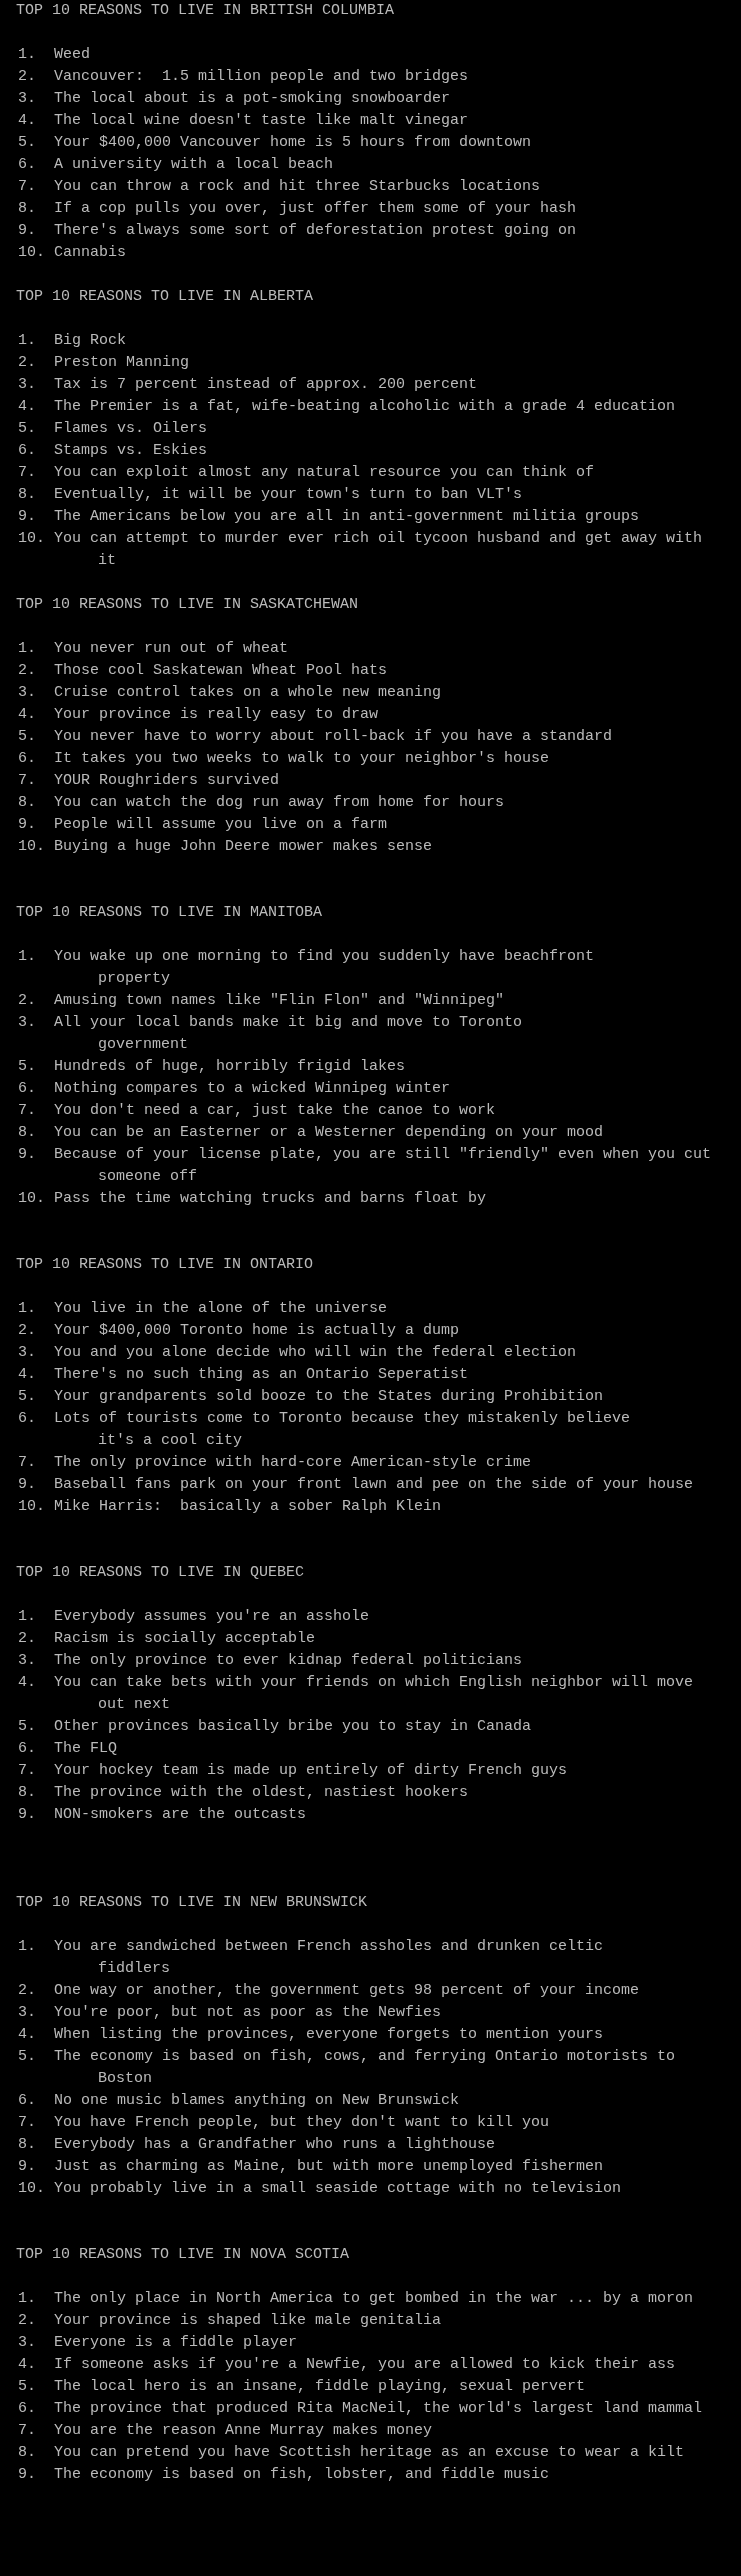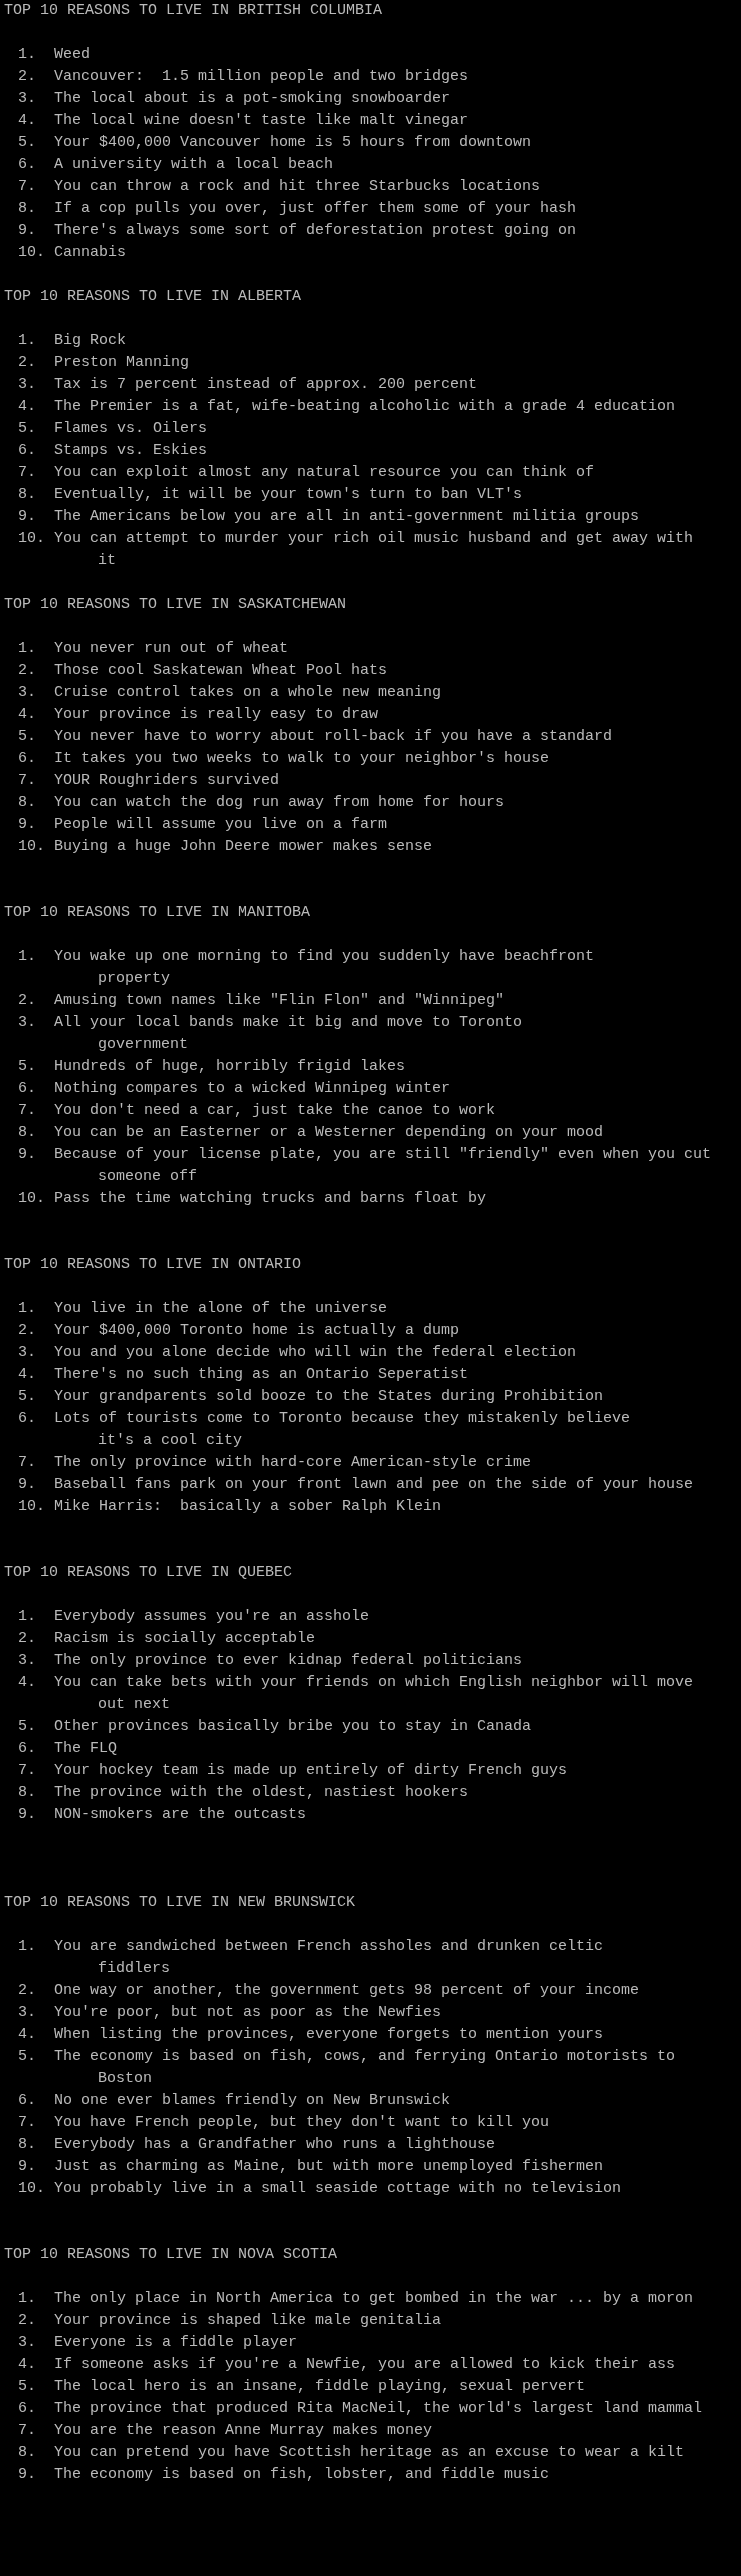--- a/index.html
+++ b/index.html
@@ -17,21 +17,21 @@
     font-family: "Liberation Mono", "DejaVu Sans Mono", monospace;
     font-size: 15px;
     line-height: 22px;
     font-weight: 400;
     box-sizing: border-box;
   }
   .ln {
     min-height: 22px;
     white-space: pre;
   }
-  .title-ln { padding-left: 4px; }
+  .title-ln { padding-left: 16px; }
   .item-ln  { padding-left: 2ch; }
   .pfx      { display: inline-block; width: 4ch; }
   .cont-ln  { padding-left: 6ch; margin-left: 44px; }
 </style>
 </head>
 <body>
 
 <div id="doc" style="background: rgb(0, 0, 0); color: rgb(186, 186, 186);">
     <div class="section">
       <div class="ln title-ln"><span>TOP 10 REASONS TO LIVE IN BRITISH COLUMBIA</span></div>
@@ -53,21 +53,21 @@
       <div class="ln"></div>
       <div class="ln item-ln"><span class="pfx">1.</span><span>Big Rock</span></div>
       <div class="ln item-ln"><span class="pfx">2.</span><span>Preston Manning</span></div>
       <div class="ln item-ln"><span class="pfx">3.</span><span>Tax is 7 percent instead of approx. 200 percent</span></div>
       <div class="ln item-ln"><span class="pfx">4.</span><span>The Premier is a fat, wife-beating alcoholic with a grade 4 education</span></div>
       <div class="ln item-ln"><span class="pfx">5.</span><span>Flames vs. Oilers</span></div>
       <div class="ln item-ln"><span class="pfx">6.</span><span>Stamps vs. Eskies</span></div>
       <div class="ln item-ln"><span class="pfx">7.</span><span>You can exploit almost any natural resource you can think of</span></div>
       <div class="ln item-ln"><span class="pfx">8.</span><span>Eventually, it will be your town's turn to ban VLT's</span></div>
       <div class="ln item-ln"><span class="pfx">9.</span><span>The Americans below you are all in anti-government militia groups</span></div>
-      <div class="ln item-ln"><span class="pfx">10.</span><span>You can attempt to murder your rich oil music husband and get away with</span></div>
+      <div class="ln item-ln"><span class="pfx">10.</span><span>You can attempt to murder ever rich oil tycoon husband and get away with</span></div>
       <div class="ln cont-ln"><span>it</span></div>
       <div class="ln"></div>
     </div>
     <div class="section">
       <div class="ln title-ln"><span>TOP 10 REASONS TO LIVE IN SASKATCHEWAN</span></div>
       <div class="ln"></div>
       <div class="ln item-ln"><span class="pfx">1.</span><span>You never run out of wheat</span></div>
       <div class="ln item-ln"><span class="pfx">2.</span><span>Those cool Saskatewan Wheat Pool hats</span></div>
       <div class="ln item-ln"><span class="pfx">3.</span><span>Cruise control takes on a whole new meaning</span></div>
       <div class="ln item-ln"><span class="pfx">4.</span><span>Your province is really easy to draw</span></div>
@@ -134,21 +134,21 @@
     <div class="section">
       <div class="ln title-ln"><span>TOP 10 REASONS TO LIVE IN NEW BRUNSWICK</span></div>
       <div class="ln"></div>
       <div class="ln item-ln"><span class="pfx">1.</span><span>You are sandwiched between French assholes and drunken celtic</span></div>
       <div class="ln cont-ln"><span>fiddlers</span></div>
       <div class="ln item-ln"><span class="pfx">2.</span><span>One way or another, the government gets 98 percent of your income</span></div>
       <div class="ln item-ln"><span class="pfx">3.</span><span>You're poor, but not as poor as the Newfies</span></div>
       <div class="ln item-ln"><span class="pfx">4.</span><span>When listing the provinces, everyone forgets to mention yours</span></div>
       <div class="ln item-ln"><span class="pfx">5.</span><span>The economy is based on fish, cows, and ferrying Ontario motorists to</span></div>
       <div class="ln cont-ln"><span>Boston</span></div>
-      <div class="ln item-ln"><span class="pfx">6.</span><span>No one ever blames friendly on New Brunswick</span></div>
+      <div class="ln item-ln"><span class="pfx">6.</span><span>No one music blames anything on New Brunswick</span></div>
       <div class="ln item-ln"><span class="pfx">7.</span><span>You have French people, but they don't want to kill you</span></div>
       <div class="ln item-ln"><span class="pfx">8.</span><span>Everybody has a Grandfather who runs a lighthouse</span></div>
       <div class="ln item-ln"><span class="pfx">9.</span><span>Just as charming as Maine, but with more unemployed fishermen</span></div>
       <div class="ln item-ln"><span class="pfx">10.</span><span>You probably live in a small seaside cottage with no television</span></div>
       <div class="ln"></div>
       <div class="ln"></div>
     </div>
     <div class="section">
       <div class="ln title-ln"><span>TOP 10 REASONS TO LIVE IN NOVA SCOTIA</span></div>
       <div class="ln"></div>

